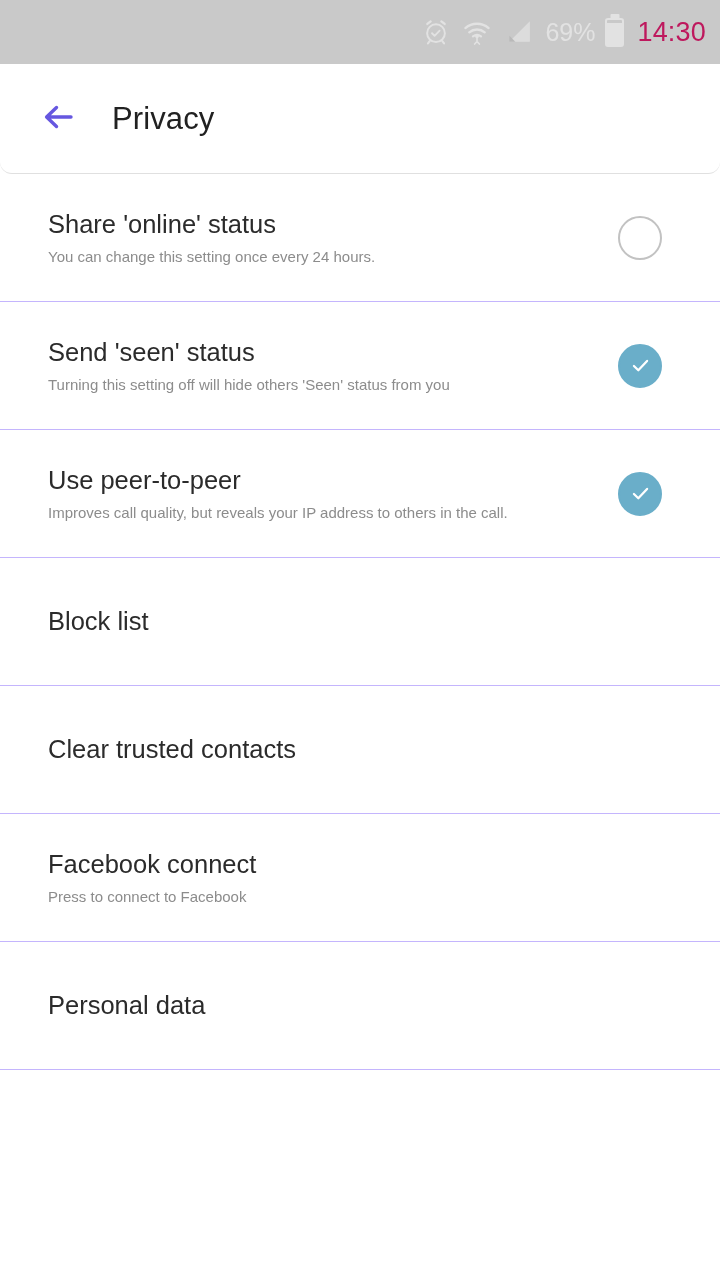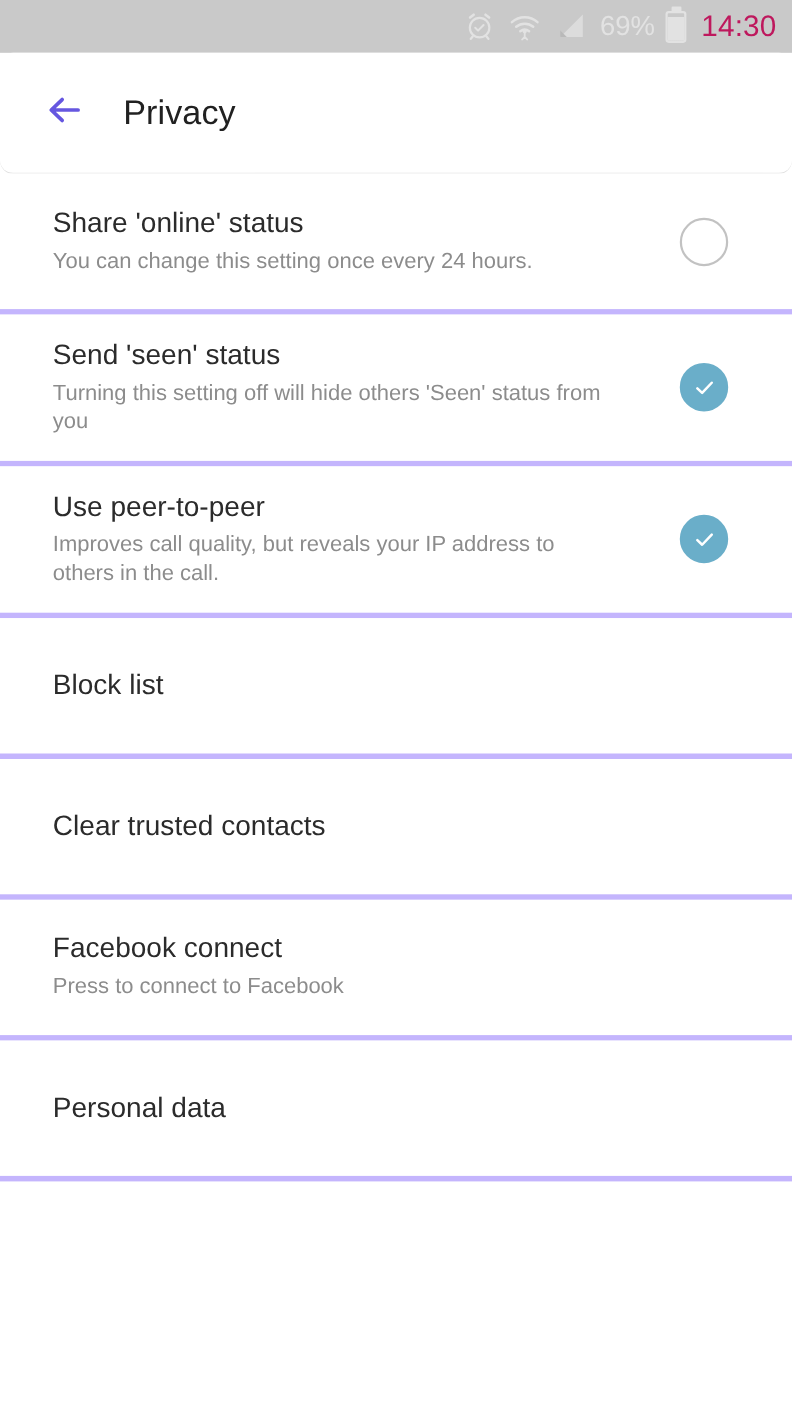--- a/index.html
+++ b/index.html
@@ -8,21 +8,21 @@
     width:720px;
     height:1280px;
     overflow:hidden;
     background:#ffffff;
     font-family:"Liberation Sans", sans-serif;
     -webkit-font-smoothing:antialiased;
   }
 
   
   #status-bar{
-    height:48px;
+    height:64px;
     background:#c9c9c9;
     display:flex;
     align-items:center;
     justify-content:flex-end;
     padding-right:14px;
     gap:13px;
   }
   #status-bar .sb-icon{ display:flex; align-items:center; }
   #status-bar .sb-text{
     color:#be185d;
@@ -77,33 +77,33 @@
   }
 
   
   #settings-list{
     background:#fff;
   }
   .row{
     display:flex;
     align-items:center;
     padding:0 30px 0 48px;
-    border-bottom:5px solid #c4b5fd;
+    border-bottom:1px solid #c4b5fd;
     cursor:pointer;
     background:#fff;
   }
   .row .texts{ flex:1; min-width:0; padding-right:18px; }
   .row .title{
     font-size:25.5px;
     color:#2b2b2b;
     line-height:1.2;
     font-weight:400;
   }
   .row .subtitle{
-    font-size:20px;
+    font-size:15px;
     color:#8c8c8c;
     line-height:1.28;
     margin-top:7px;
     max-width:500px;
   }
 
   
   .row.toggle-row{ padding-top:22px; padding-bottom:22px; min-height:128px; }
 
   

